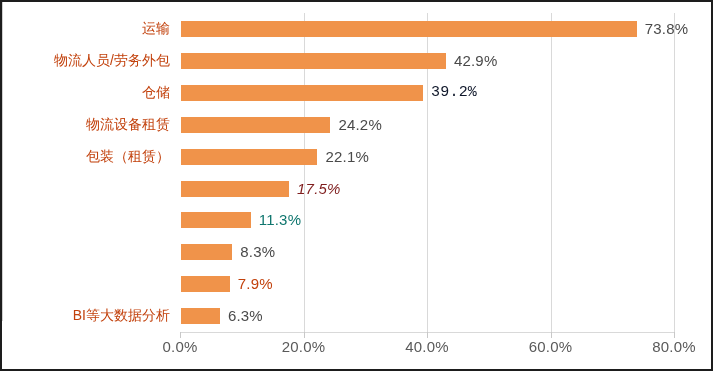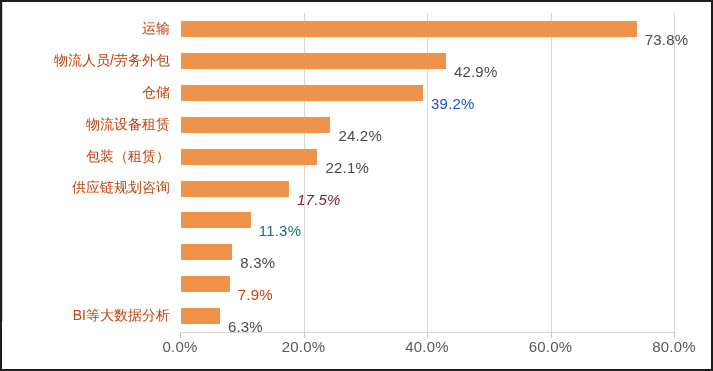--- a/index.html
+++ b/index.html
@@ -76,21 +76,21 @@
   .bar {
     position: absolute;
     left: 1px;
     top: 8px;
     height: 16px;
     background: #F0934A;
   }
 
   .bar-value {
     position: absolute;
-    top: 18px;
+    top: 7px;
     font-size: 15px;
     color: #4a4a4a;
     white-space: nowrap;
     letter-spacing: 0.2px;
   }
 
   .y-label {
     position: absolute;
     left: 0;
     width: 168px;
@@ -136,34 +136,33 @@
         <div class="bar-value" style="left: 642.715px; color: rgb(74, 74, 74);">73.8%</div>
       </div>
       <div class="row" style="top: 42.9px; left: 0px; width: 713px;">
         <div class="y-label" style="top: 6.95px;">物流人员/劳务外包</div>
         <div class="bar" style="left: 179px; width: 264.907px; background: rgb(240, 147, 74);"></div>
         <div class="bar-value" style="left: 451.907px; color: rgb(74, 74, 74);">42.9%</div>
       </div>
       <div class="row" style="top: 74.8px; left: 0px; width: 713px;">
         <div class="y-label" style="top: 6.95px;">仓储</div>
         <div class="bar" style="left: 179px; width: 242.06px; background: rgb(240, 147, 74);"></div>
-        <div class="bar-value" style="left: 429.06px; color: #1d4ed8;">39.2%</div>
+        <div class="bar-value" style="left: 429.06px; color: #0f172a; font-family: Liberation Mono, monospace;">39.2%</div>
       </div>
       <div class="row" style="top: 106.7px; left: 0px; width: 713px;">
         <div class="y-label" style="top: 6.95px;">物流设备租赁</div>
         <div class="bar" style="left: 179px; width: 149.435px; background: rgb(240, 147, 74);"></div>
         <div class="bar-value" style="left: 336.435px; color: rgb(74, 74, 74);">24.2%</div>
       </div>
       <div class="row" style="top: 138.6px; left: 0px; width: 713px;">
         <div class="y-label" style="top: 6.95px;">包装（租赁）</div>
         <div class="bar" style="left: 179px; width: 136.468px; background: rgb(240, 147, 74);"></div>
         <div class="bar-value" style="left: 323.467px; color: rgb(74, 74, 74);">22.1%</div>
       </div>
       <div class="row" style="top: 170.5px; left: 0px; width: 713px;">
-        <div class="y-label" style="top: 6.95px;">供应链规划咨询</div>
         <div class="bar" style="left: 179px; width: 108.062px; background: rgb(240, 147, 74);"></div>
         <div class="bar-value" style="left: 295.062px; color: #7f1d1d; font-style: italic;">17.5%</div>
       </div>
       <div class="row" style="top: 202.4px; left: 0px; width: 713px;">
         <div class="bar" style="left: 179px; width: 69.7775px; background: rgb(240, 147, 74);"></div>
         <div class="bar-value" style="left: 256.777px; color: #0f766e;">11.3%</div>
       </div>
       <div class="row" style="top: 234.3px; left: 0px; width: 713px;">
         <div class="bar" style="left: 179px; width: 51.2525px; background: rgb(240, 147, 74);"></div>
         <div class="bar-value" style="left: 238.252px; color: rgb(74, 74, 74);">8.3%</div>

